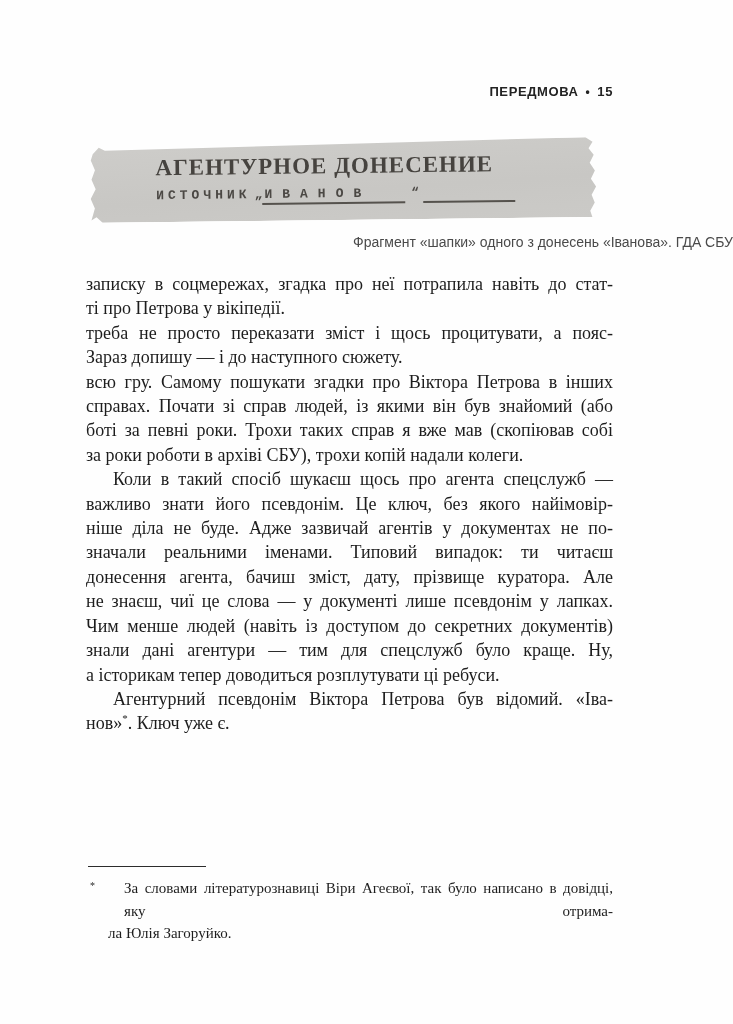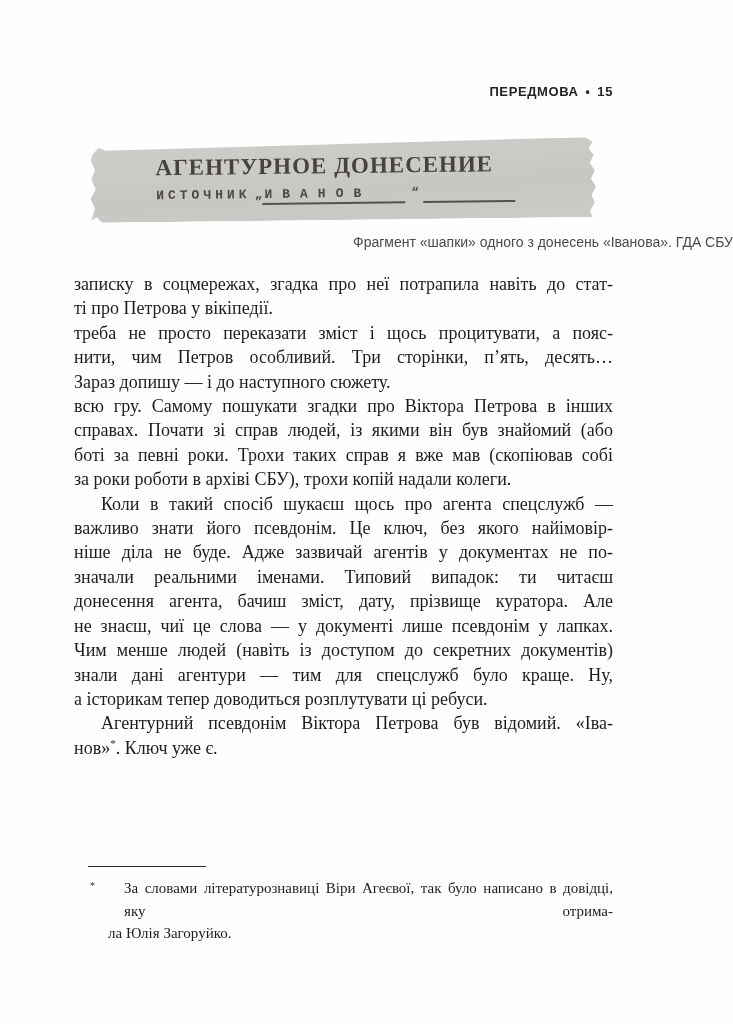--- a/index.html
+++ b/index.html
@@ -52,21 +52,21 @@
   .caption{
     position:absolute;top:234px;left:0;width:100%;text-align:right;
     font-family:"Liberation Sans",sans-serif;font-size:14px;color:#4a4a4a;
   }
 
   
   .body-text{
     position:absolute;left:74px;top:272px;width:539px;
     font-size:18px;line-height:24.4px;color:#1d1d1d;
   }
-  .bl{text-align:left;white-space:normal;}
+  .bl{text-align:left;white-space:normal;margin-left:12px;}
   .bl.j{text-align:justify;text-align-last:justify;}
   .bl.ind{text-indent:27px;}
   .fn-ref{font-size:11px;vertical-align:super;line-height:0;}
 
   
   .footnote-rule{
     position:absolute;left:88px;top:866px;width:118px;height:0;
     border-top:1.5px solid #2c2c2c;
   }
   .footnote{
@@ -100,21 +100,20 @@
 
   <div class="body-text">
 
     <div>
       <div class="bl j">записку в соцмережах, згадка про неї потрапила навіть до стат-</div>
       <div class="bl">ті про Петрова у вікіпедії.</div>
     </div>
 
     <div>
       <div class="bl j">треба не просто переказати зміст і щось процитувати, а пояс-</div>
-      <div class="bl j">нити, чим Петров особливий. Три сторінки, п’ять, десять…</div>
       <div class="bl">Зараз допишу — і до наступного сюжету.</div>
     </div>
 
     <div>
       <div class="bl j">всю гру. Самому пошукати згадки про Віктора Петрова в інших</div>
       <div class="bl j">справах. Почати зі справ людей, із якими він був знайомий (або</div>
       <div class="bl j">боті за певні роки. Трохи таких справ я вже мав (скопіював собі</div>
       <div class="bl">за роки роботи в архіві СБУ), трохи копій надали колеги.</div>
     </div>
 

